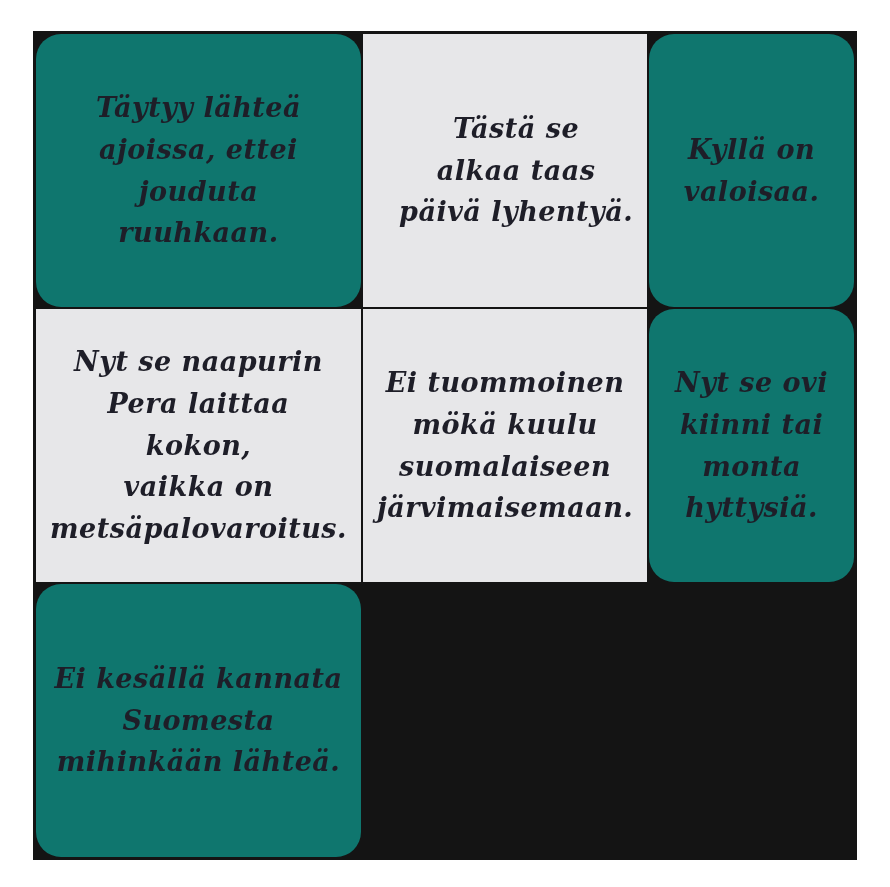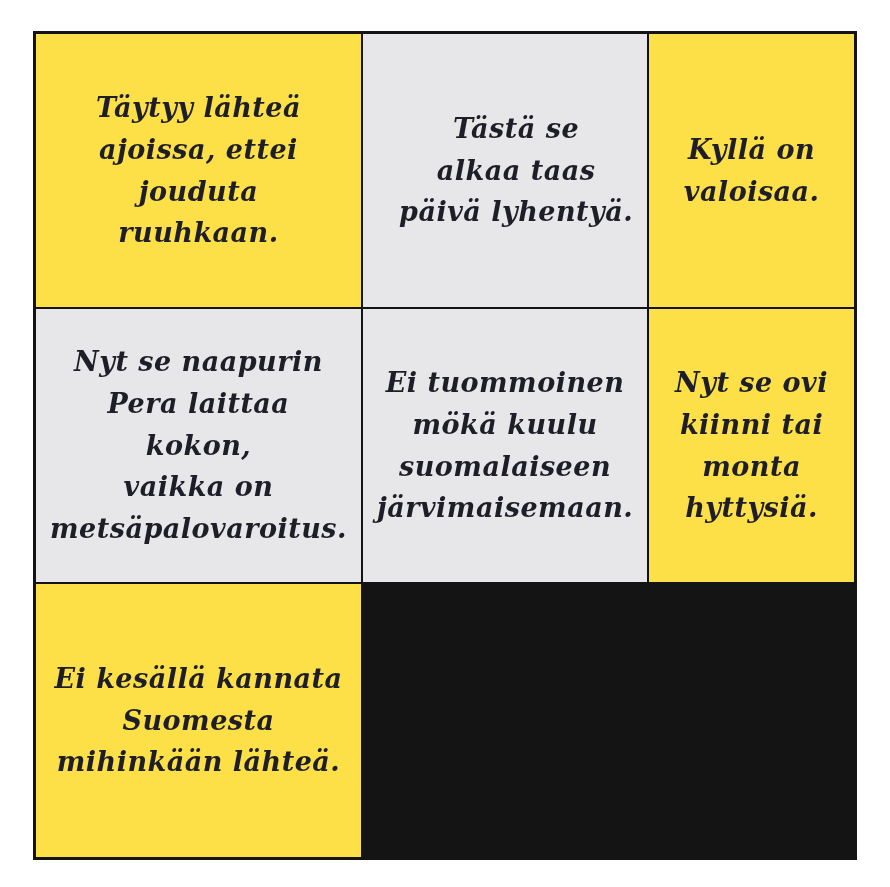--- a/index.html
+++ b/index.html
@@ -29,21 +29,21 @@
     grid-gap: 2px;
   }
   .cell {
     display: flex;
     align-items: center;
     justify-content: center;
     text-align: center;
     box-sizing: border-box;
     padding: 10px 14px;
   }
-  .cell.white { background: #fde047; }
+  .cell.white { background: #0f766e; border-radius: 25px; }
   .cell.gray  { background: #e7e7e9; justify-content: flex-end; }
   .cell-text {
     font-family: "DejaVu Serif", serif;
     font-style: italic;
     font-weight: bold;
     font-size: 27px;
     line-height: 1.55;
     color: #1e1e28;
     white-space: pre-line;
     letter-spacing: 0.5px;

